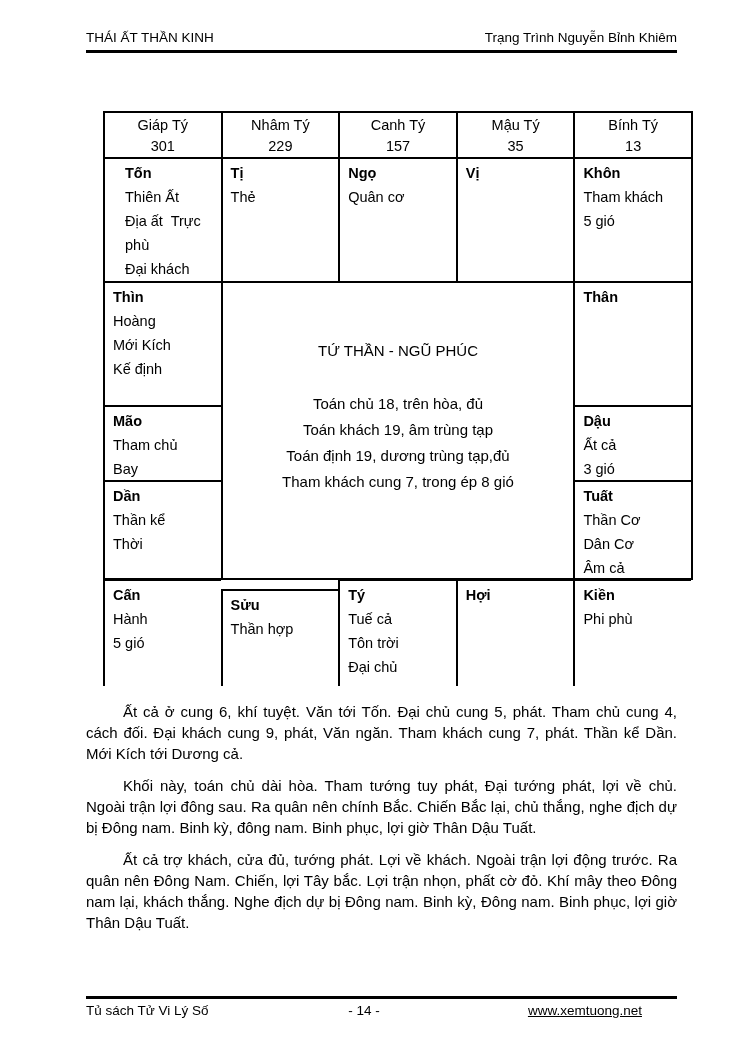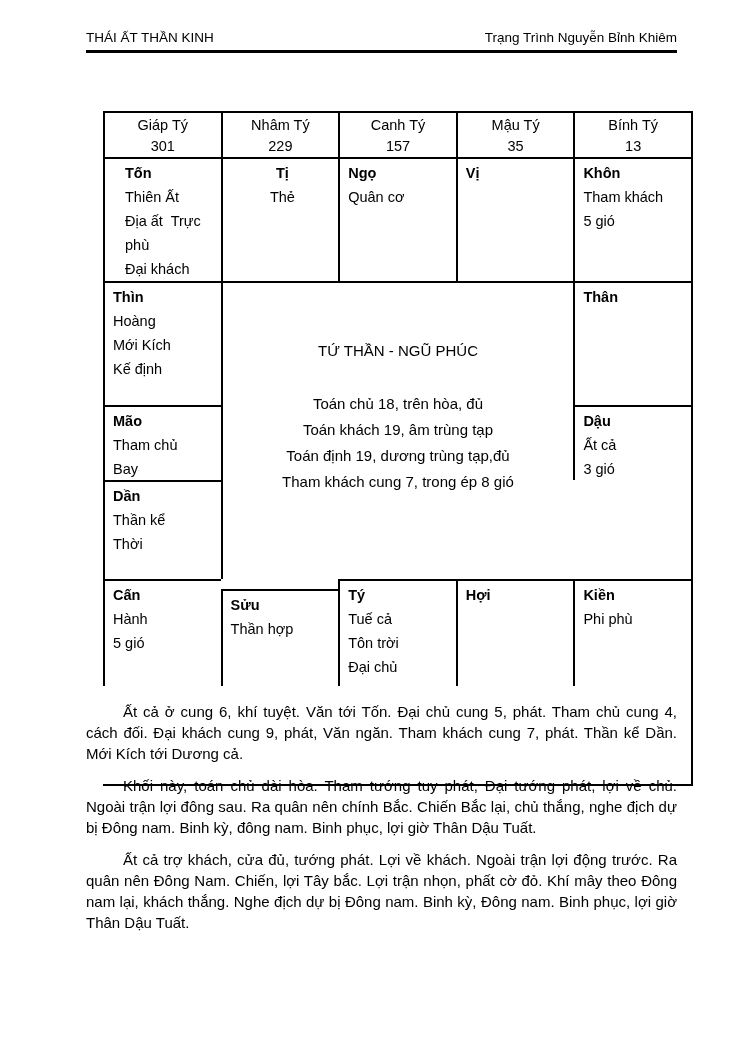--- a/index.html
+++ b/index.html
@@ -12,21 +12,21 @@
 
   
   .hdr {
     position:absolute; left:86px; top:30px; width:591px;
     display:flex; justify-content:space-between; align-items:flex-end;
     font-size:13.5px; padding-bottom:5px; border-bottom:3px solid #000;
   }
 
   
   .grid {
-    position:absolute; left:103px; top:111px; width:590px; height:675px;
+    position:absolute; left:103px; top:111px; width:590px; height:469px;
     display:grid; grid-template-columns:repeat(5,1fr);
     grid-template-rows:46px 124px 124px 75px 99px 107px;
     border-right:2px solid #000; border-bottom:2px solid #000;
     font-size:14.5px;
   }
   .gcell { border-left:2px solid #000; border-top:2px solid #000; padding:2px 4px 0 8px; overflow:hidden; }
   .ycell { text-align:center; padding:2px 2px 0; }
   .yname, .yval { line-height:21px; white-space:nowrap; }
   .cell-label { font-weight:bold; line-height:24px; white-space:pre-wrap; }
   .cell-line { line-height:24px; white-space:pre-wrap; }
@@ -90,21 +90,21 @@
     </div>
 
     <div class="gcell" style="grid-area:2/1;padding-left:20px;">
       <div class="cell-label">Tốn</div>
       <div>
           <div class="cell-line">Thiên Ất</div>
           <div class="cell-line">Địa ất  Trực phù</div>
           <div class="cell-line">Đại khách</div>
         </div>
     </div>
-    <div class="gcell" style="grid-area:2/2;text-align:center;">
+    <div class="gcell" style="grid-area:2/2;">
       <div class="cell-label">Tị</div>
       <div>
           <div class="cell-line">Thẻ</div>
         </div>
     </div>
     <div class="gcell" style="grid-area:2/3;">
       <div class="cell-label">Ngọ</div>
       <div>
           <div class="cell-line">Quân cơ</div>
         </div>
@@ -158,20 +158,28 @@
       <div class="cell-label">Thân</div>
       <div></div>
     </div>
     <div class="gcell" style="grid-area:4/5;">
       <div class="cell-label">Dậu</div>
       <div>
           <div class="cell-line">Ất cả</div>
           <div class="cell-line">3 gió</div>
         </div>
     </div>
+    <div class="gcell" style="grid-area:5/5;">
+      <div class="cell-label">Tuất</div>
+      <div>
+          <div class="cell-line">Thần Cơ</div>
+          <div class="cell-line">Dân Cơ</div>
+          <div class="cell-line">Âm cả</div>
+        </div>
+    </div>
 
     <div class="gcell" style="grid-area:6/1;">
       <div class="cell-label">Cấn</div>
       <div>
           <div class="cell-line">Hành</div>
           <div class="cell-line">5 gió</div>
         </div>
     </div>
     <div class="gcell" style="grid-area:6/2;margin-top:10px;">
       <div class="cell-label">Sửu</div>
@@ -199,14 +207,19 @@
     </div>
 
   </div>
 
   <div class="content">
     <p>Ất cả ở cung 6, khí tuyệt. Văn tới Tốn. Đại chủ cung 5, phát. Tham chủ cung 4, cách đối. Đại khách cung 9, phát, Văn ngăn. Tham khách cung 7, phát. Thần kể Dần. Mới Kích tới Dương cả.</p>
     <p>Khối này, toán chủ dài hòa. Tham tướng tuy phát, Đại tướng phát, lợi về chủ. Ngoài trận lợi đông sau. Ra quân nên chính Bắc. Chiến Bắc lại, chủ thắng, nghe địch dự bị Đông nam. Binh kỳ, đông nam. Binh phục, lợi giờ Thân Dậu Tuất.</p>
     <p>Ất cả trợ khách, cửa đủ, tướng phát. Lợi về khách. Ngoài trận lợi động trước. Ra quân nên Đông Nam. Chiến, lợi Tây bắc. Lợi trận nhọn, phất cờ đỏ. Khí mây theo Đông nam lại, khách thắng. Nghe địch dự bị Đông nam. Binh kỳ, Đông nam. Binh phục, lợi giờ Thân Dậu Tuất.</p>
   </div>
 
+  <div class="ftr">
+    <span>Tủ sách Tử Vi Lý Số</span>
+    <span class="f-center">- 14 -</span>
+    <span class="f-right"><span class="f-link">www.xemtuong.net</span></span>
+  </div>
 
 </div>
 
 </body></html>

